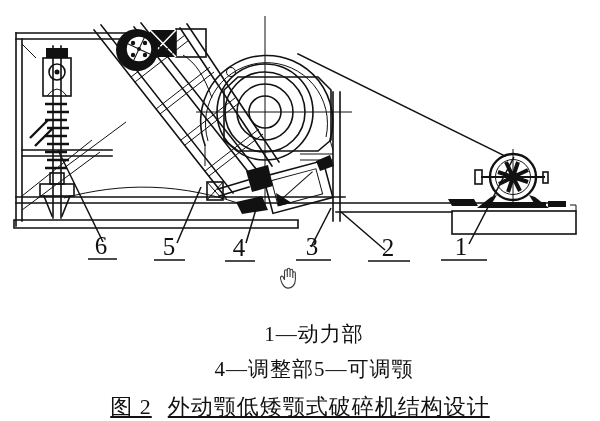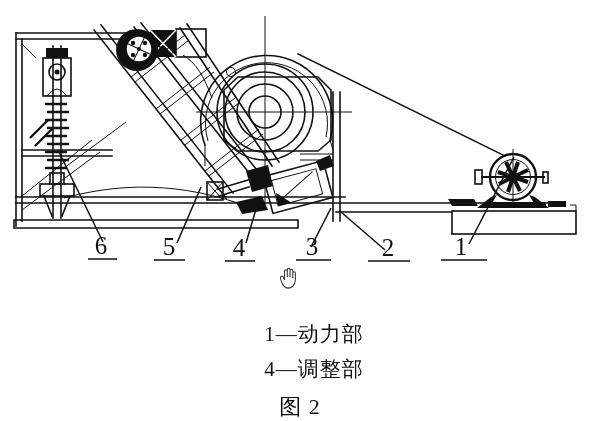--- a/index.html
+++ b/index.html
@@ -9,21 +9,21 @@
   .ln{fill:none;stroke:#111;stroke-width:1.6;stroke-linecap:square;}
   .thin{fill:none;stroke:#111;stroke-width:1;}
   .thick{fill:none;stroke:#111;stroke-width:2.4;}
   .blk{fill:#111;stroke:none;}
   .wht{fill:none;stroke:#fff;stroke-width:1.5;}
   .lead{fill:none;stroke:#111;stroke-width:1.5;}
   .num{font-family:"Liberation Serif","DejaVu Serif",serif;font-size:25px;fill:#111;text-anchor:middle;}
   .legend-row{display:flex;justify-content:center;font-size:21px;letter-spacing:1px;white-space:pre;margin-left:28px;}
   .legend-row.first{margin-top:20px;}
   .legend-row.second{margin-top:7px;}
-  .caption-row{display:flex;justify-content:center;gap:16px;font-size:22px;letter-spacing:1px;margin-top:9px;white-space:pre;}
+  .caption-row{display:flex;justify-content:center;gap:16px;font-size:22px;letter-spacing:1px;margin-top:9px;white-space:pre;text-decoration:underline;}
 </style>
 </head>
 <body>
 
 <div class="page">
 
   <div>
   <svg width="600" height="300" viewBox="0 0 600 300">
 
     <g>
@@ -155,18 +155,20 @@
                C13.8 23.2 12 24 9.8 24 C7 24 5.5 22.5 4 20 Z" fill="#fff" stroke="#3a3a3a" stroke-width="1.2"></path>
     </g>
   </svg>
   </div>
 
   <div class="legend-row first">
     <span>1—动力部</span>
   </div>
   <div class="legend-row second">
     <span>4—调整部</span>
+    <span>5—可调颚</span>
   </div>
   <div class="caption-row">
     <span>图 2</span>
+    <span>外动颚低矮颚式破碎机结构设计</span>
   </div>
 
 </div>
 
 </body></html>

